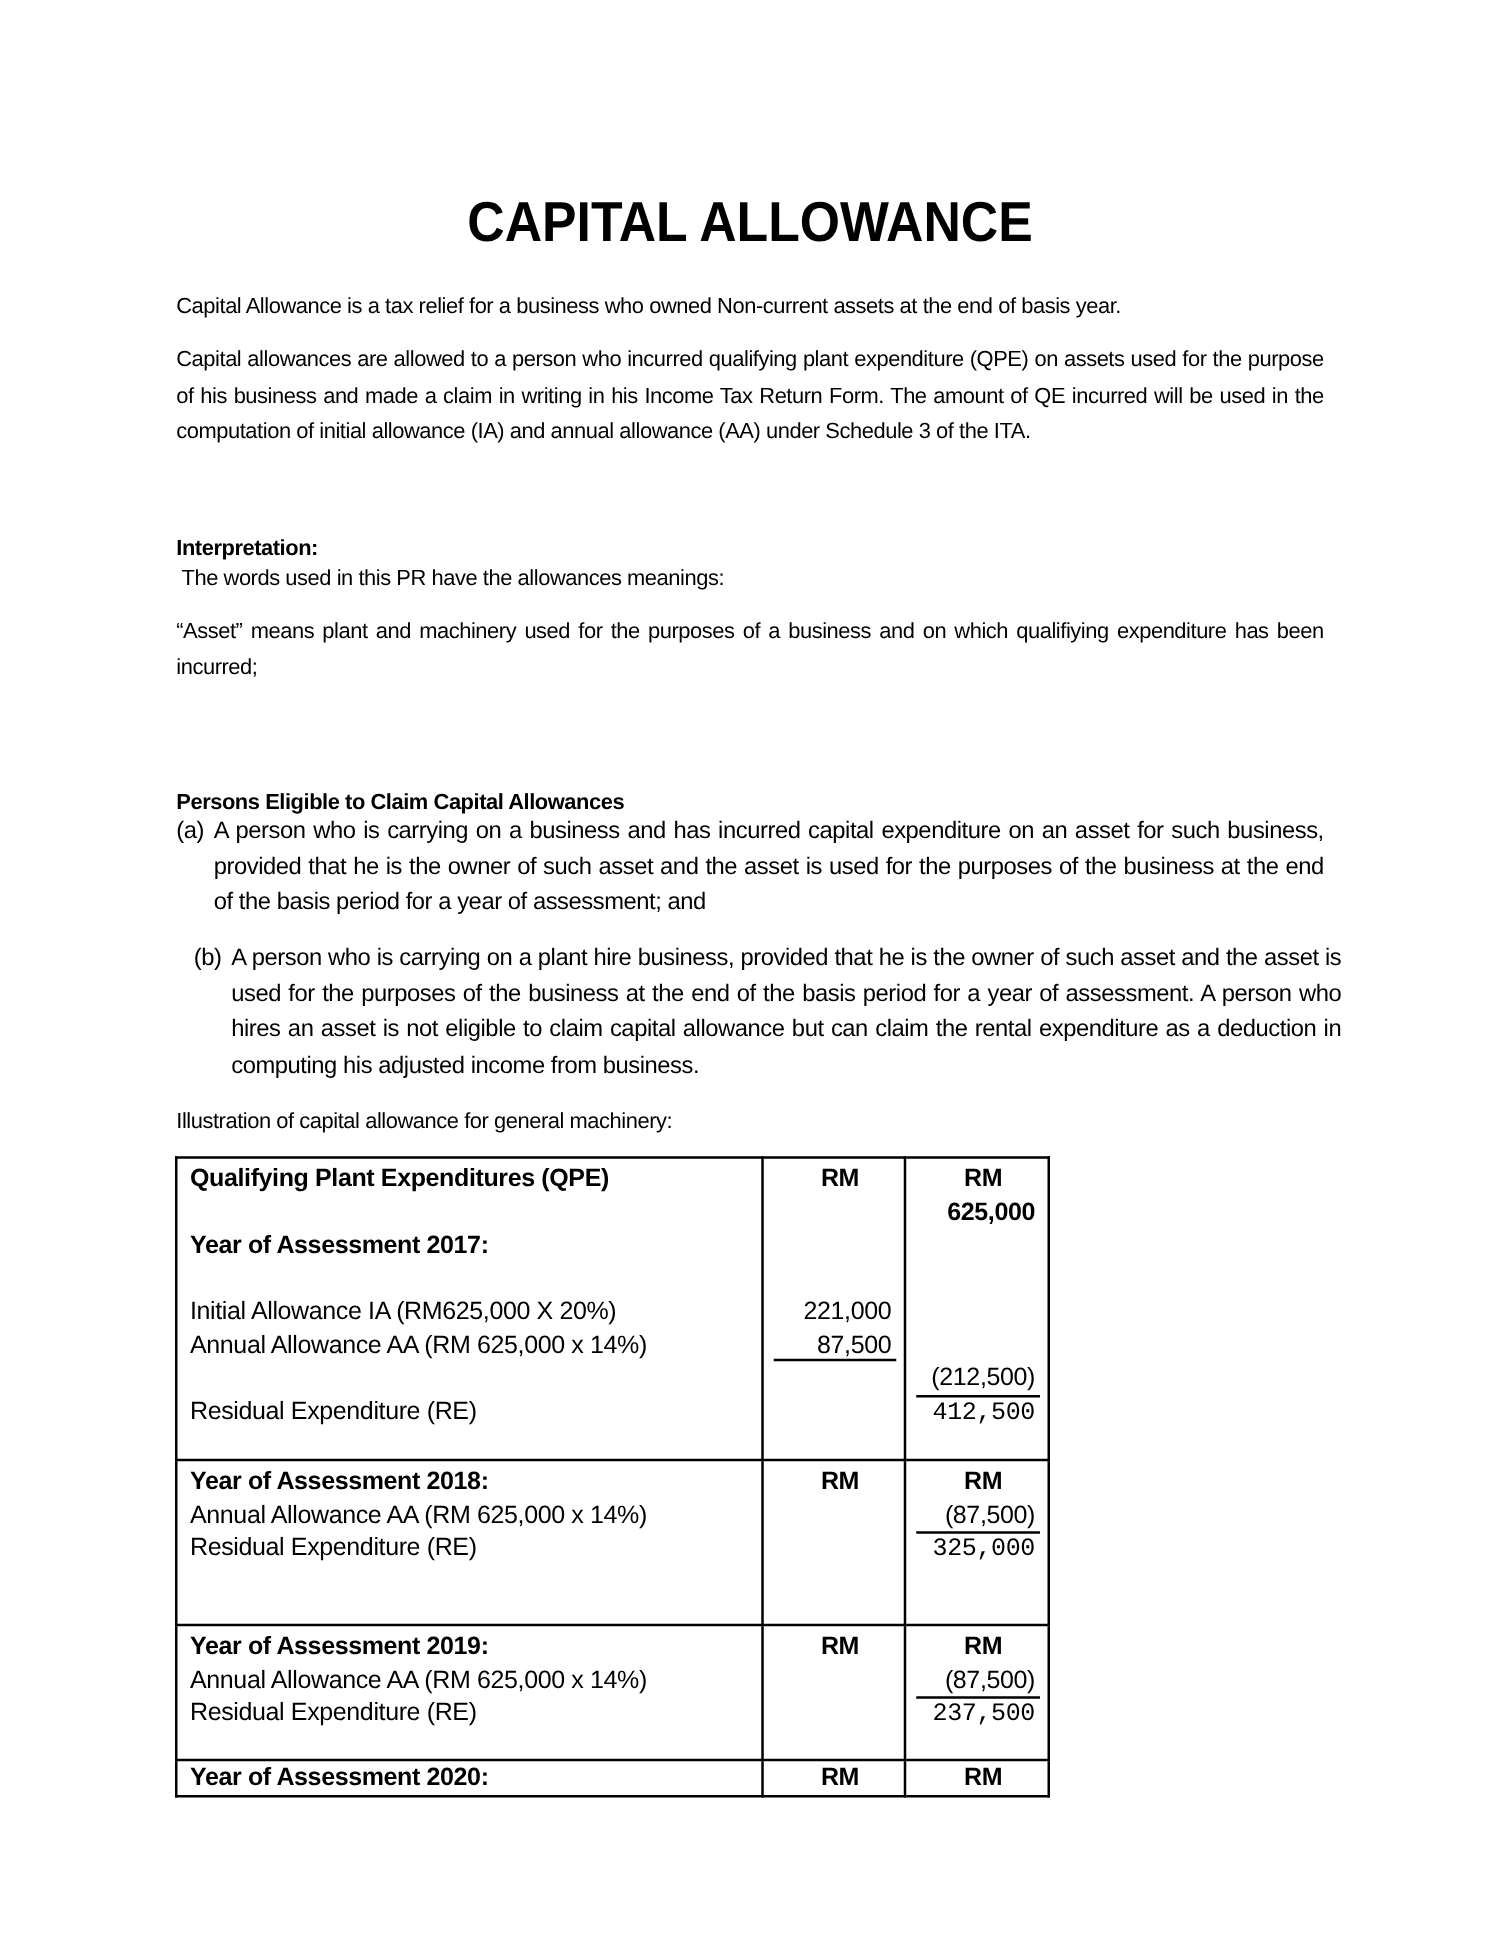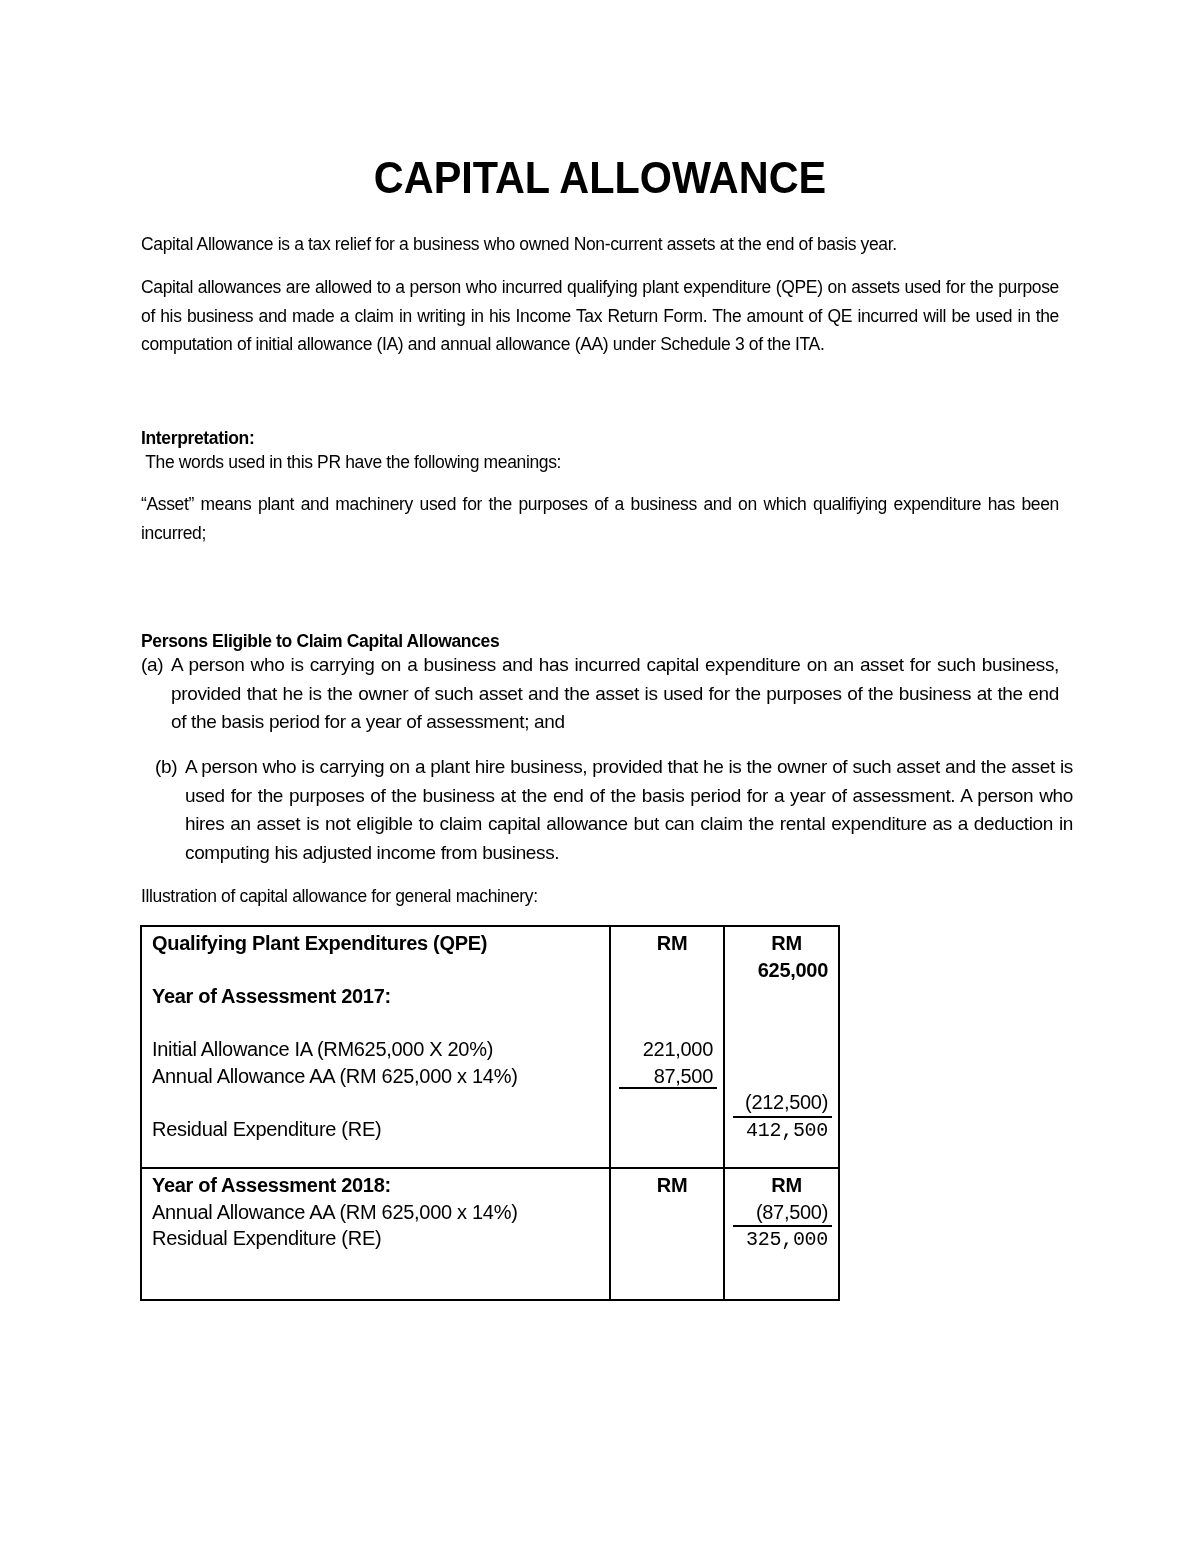--- a/index.html
+++ b/index.html
@@ -80,21 +80,21 @@
 
 <div class="page">
   <h1 class="title">CAPITAL ALLOWANCE</h1>
 
   <p class="p" style="top:230px;">Capital Allowance is a tax relief for a business who owned Non-current assets at the end of basis year.</p>
 
   <p class="p justify" style="top:273px;">Capital allowances are allowed to a person who incurred qualifying plant expenditure (QPE) on assets used for the purpose of his business and made a claim in writing in his Income Tax Return Form. The amount of QE incurred will be used in the computation of initial allowance (IA) and annual allowance (AA) under Schedule 3 of the ITA.</p>
 
   <p class="p bold" style="top:404px;">Interpretation:</p>
 
-  <p class="p" style="top:448px; white-space:pre;"> The words used in this PR have the following meanings:</p>
+  <p class="p" style="top:448px; white-space:pre;"> The words used in this PR have the allowances meanings:</p>
 
   <p class="p justify" style="top:490px;">“Asset” means plant and machinery used for the purposes of a business and on which qualifiying expenditure has been incurred;</p>
 
   <p class="p bold" style="top:607px;">Persons Eligible to Claim Capital Allowances</p>
 
   <div class="list-item" style="top:651px;">
     <span class="marker">(a)</span><span>A person who is carrying on a business and has incurred capital expenditure on an asset for such business, provided that he is the owner of such asset and the asset is used for the purposes of the business at the end of the basis period for a year of assessment; and</span>
   </div>
 
   <div class="list-item" style="top:753px;margin-left:14px;">
@@ -146,15 +146,41 @@
     <td class="c2">
       <span class="line rmhdr">RM</span>
     </td>
     <td class="c3">
       <span class="line rmhdr">RM</span>
       <span class="line">(87,500)</span>
       <span class="line ul-top">325,000</span>
     </td>
   </tr>
 
+  <tr style="height:108px;">
+    <td class="c1">
+      <span class="line b">Year of Assessment 2019:</span>
+      <span class="line">Annual Allowance AA (RM 625,000 x 14%)</span>
+      <span class="line">Residual Expenditure (RE)</span>
+    </td>
+    <td class="c2">
+      <span class="line rmhdr">RM</span>
+    </td>
+    <td class="c3">
+      <span class="line rmhdr">RM</span>
+      <span class="line">(87,500)</span>
+      <span class="line ul-top">237,500</span>
+    </td>
+  </tr>
 
+  <tr style="height:27px;">
+    <td class="c1" style="padding-top:0;">
+      <span class="line b">Year of Assessment 2020:</span>
+    </td>
+    <td class="c2" style="padding-top:0;">
+      <span class="line rmhdr">RM</span>
+    </td>
+    <td class="c3" style="padding-top:0;">
+      <span class="line rmhdr">RM</span>
+    </td>
+  </tr>
 </tbody>
   </table>
 
 </body></html>

